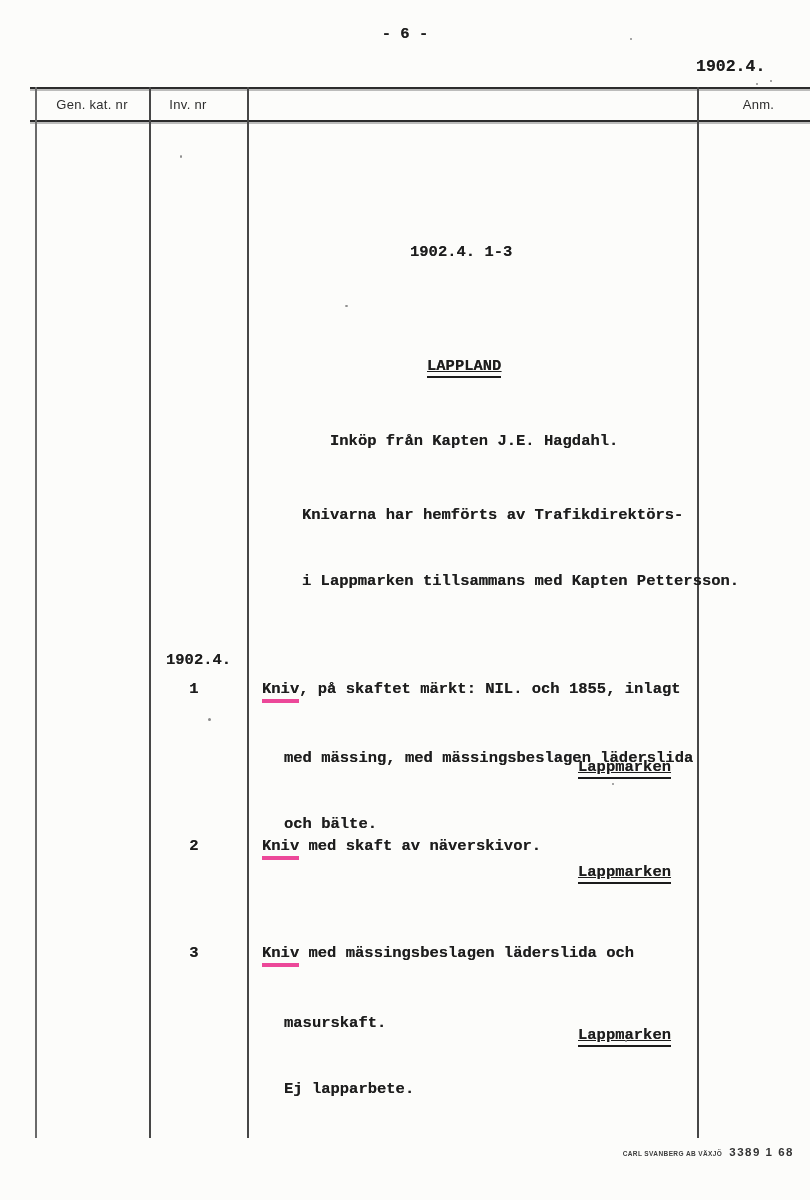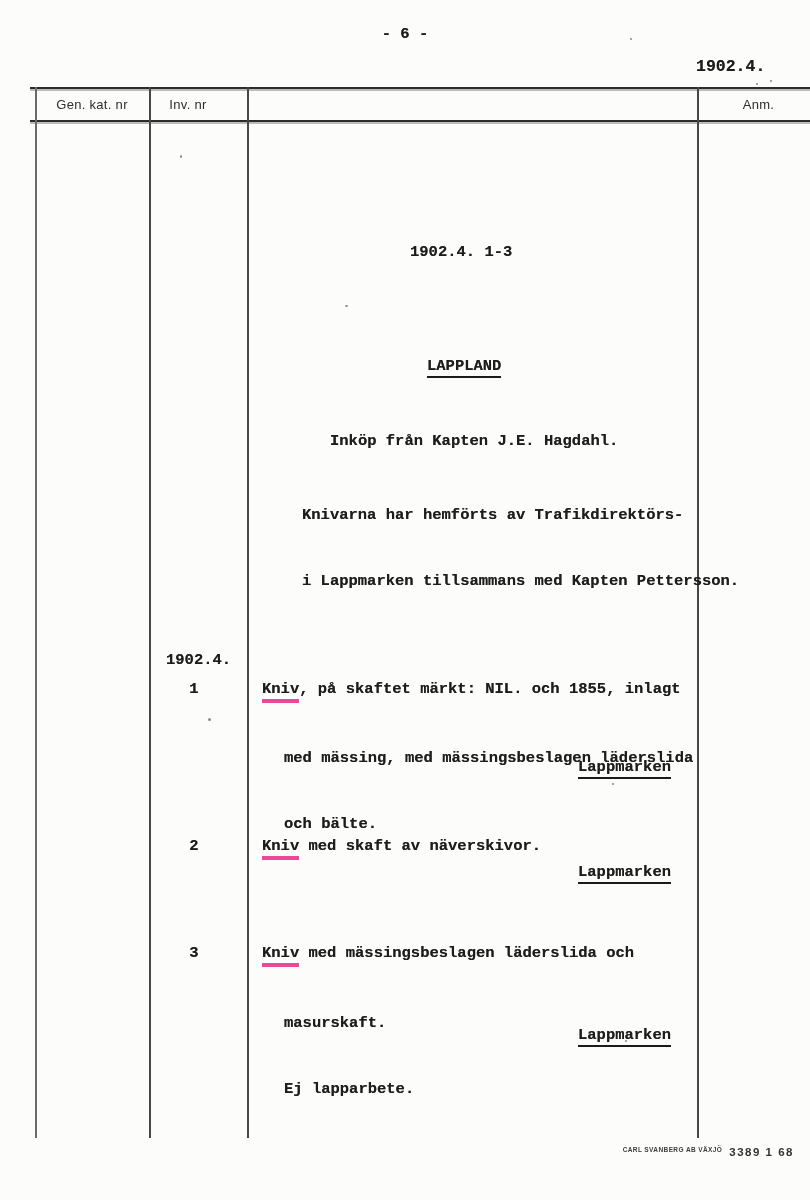--- a/index.html
+++ b/index.html
@@ -16,21 +16,21 @@
     font-family:"Liberation Mono","DejaVu Sans Mono",monospace;
     font-weight:bold;
     font-size:15.5px;
     color:#1d1d1d;
     white-space:pre;
     letter-spacing:0px;
     text-shadow:0 0 0.5px rgba(25,25,25,0.65);
     line-height:19px;
   }
   
-  .u2{border-bottom:2px solid #1b1b1b;padding-bottom:1px;}
+  .u2{border-bottom:2px solid #1b1b1b;padding-bottom:1px;text-decoration:underline;}
   .u1{border-bottom:4px solid #ec4899;padding-bottom:1px;}
   
   .form-label{
     font-family:"Liberation Sans",sans-serif;
     font-size:13px;
     color:#2d2d2d;
     text-align:center;
     letter-spacing:0.3px;
   }
   
@@ -42,21 +42,21 @@
   .vline{
     position:absolute;top:87px;height:1051px;width:2px;
     background:#474747;
   }
   .vline-faint{width:1.5px;background:#6a6a6a;}
   .prov-lines div{line-height:27.5px;margin-left:40px;}
   .cont-lines div{line-height:28px;}
   .item-nr{width:88px;text-align:center;}
   .footer{
     position:absolute;top:1146px;right:16px;
-    display:flex;align-items:flex-start;gap:7px;
+    display:flex;align-items:flex-end;gap:7px;
     white-space:nowrap;
   }
   .printer-mark{
     font-family:"Liberation Sans",sans-serif;
     font-size:6.5px;font-weight:bold;
     letter-spacing:0.4px;color:#3c3c3c;
     padding-bottom:1px;
   }
   .print-code{
     font-family:"Liberation Sans",sans-serif;

